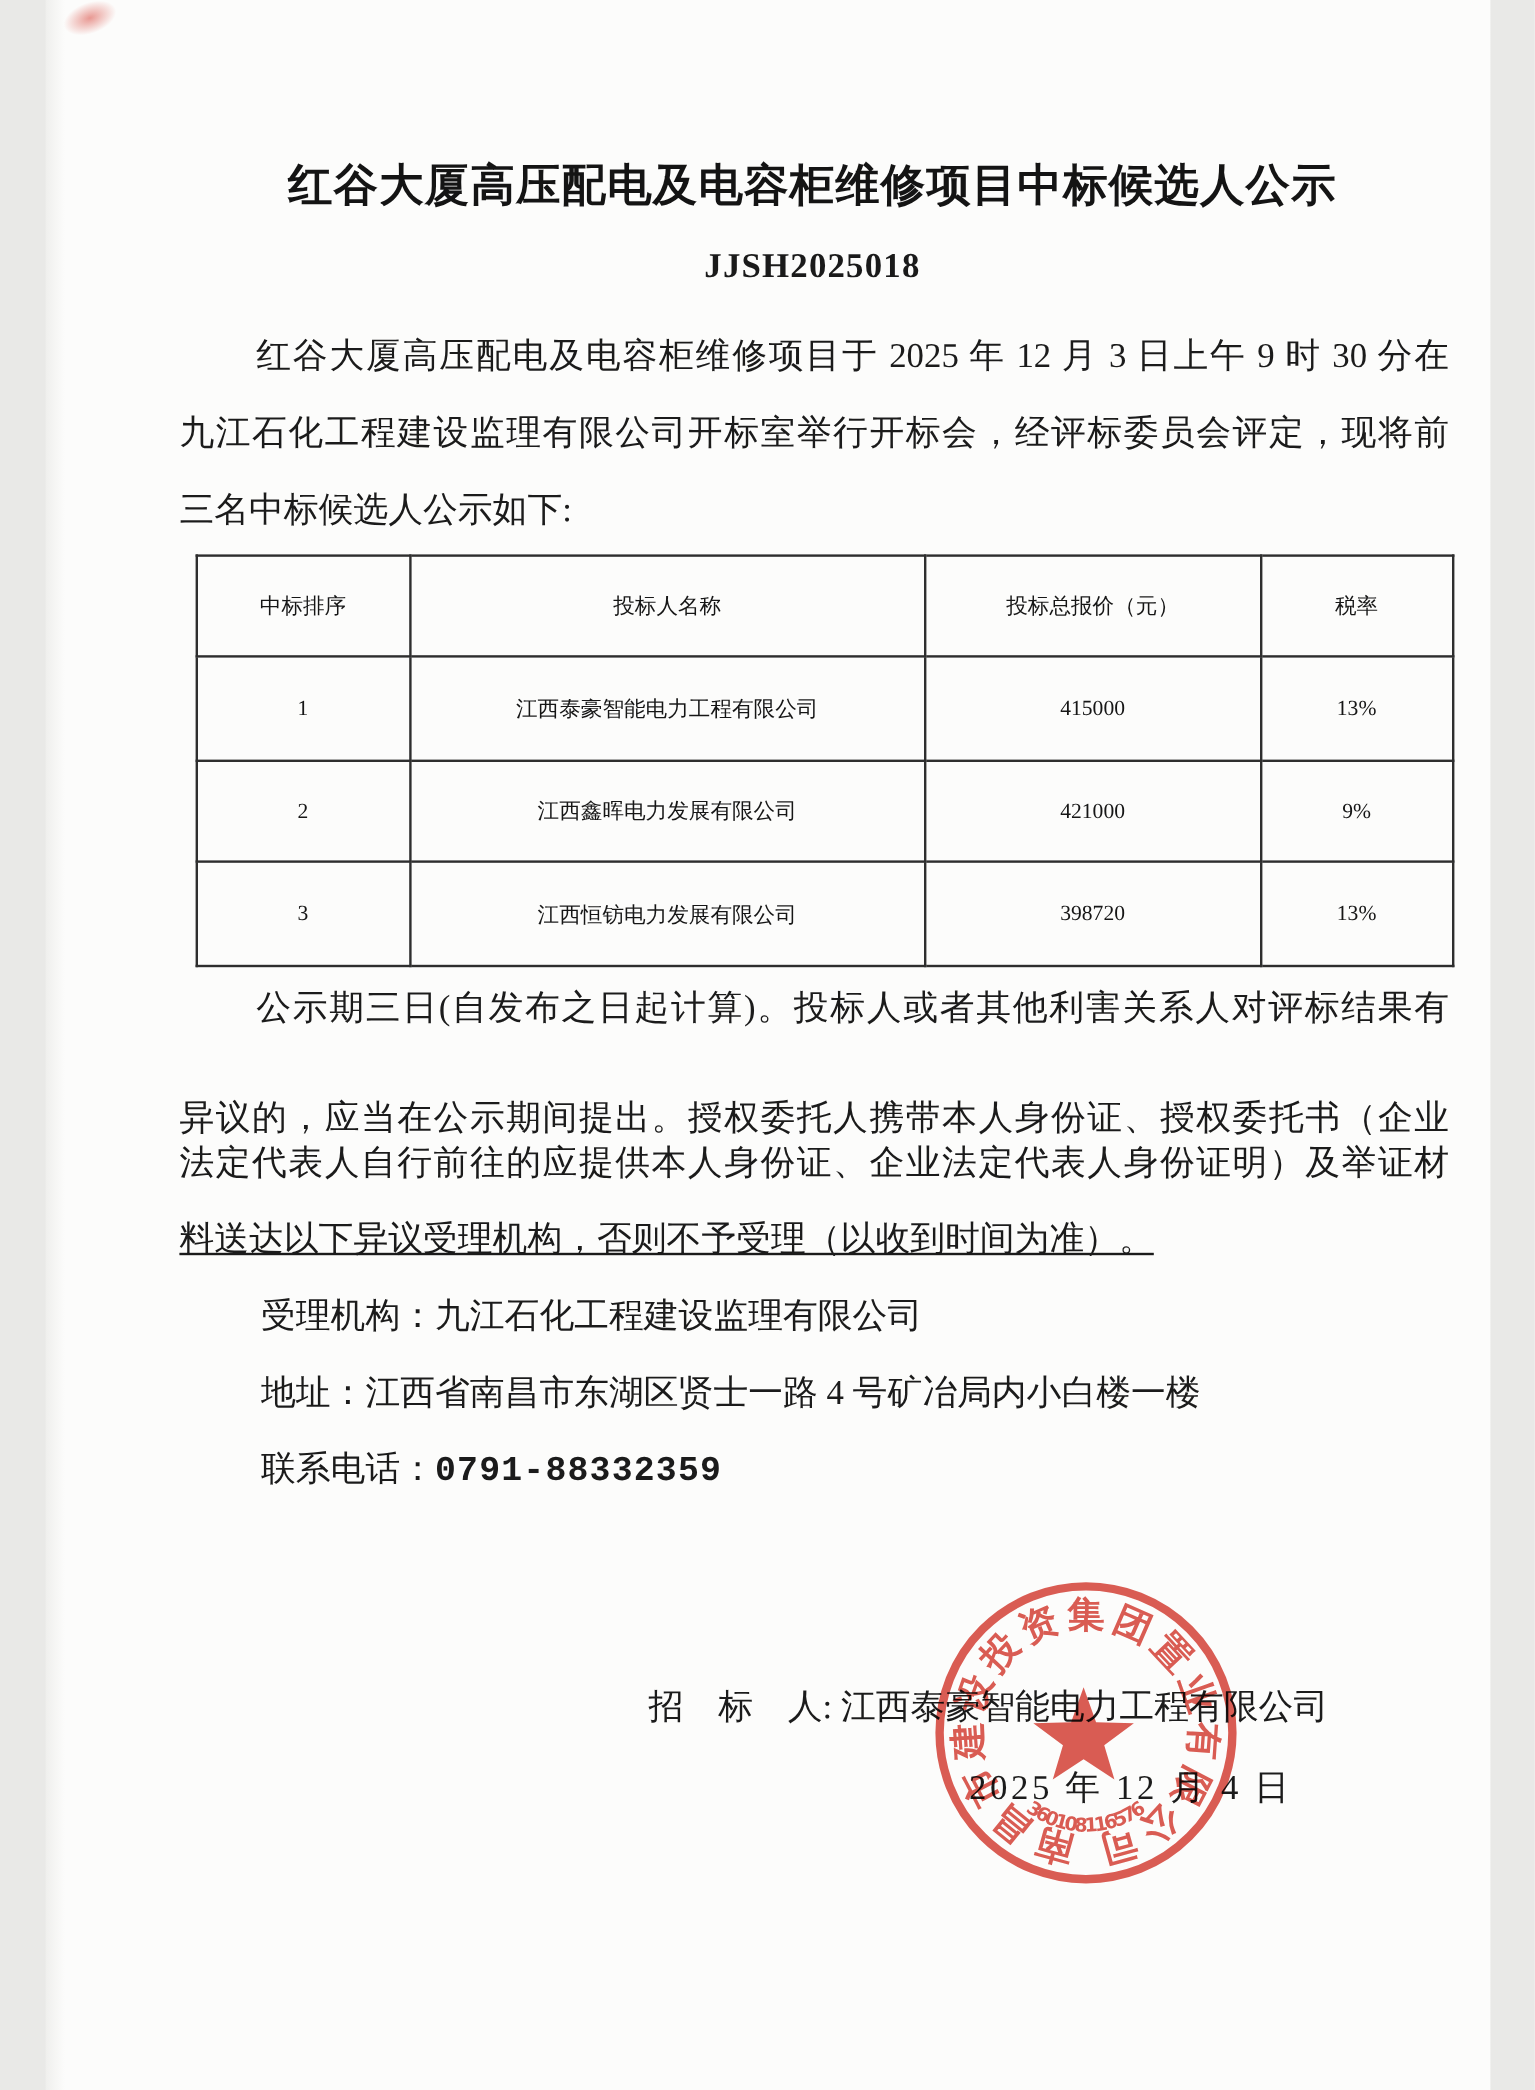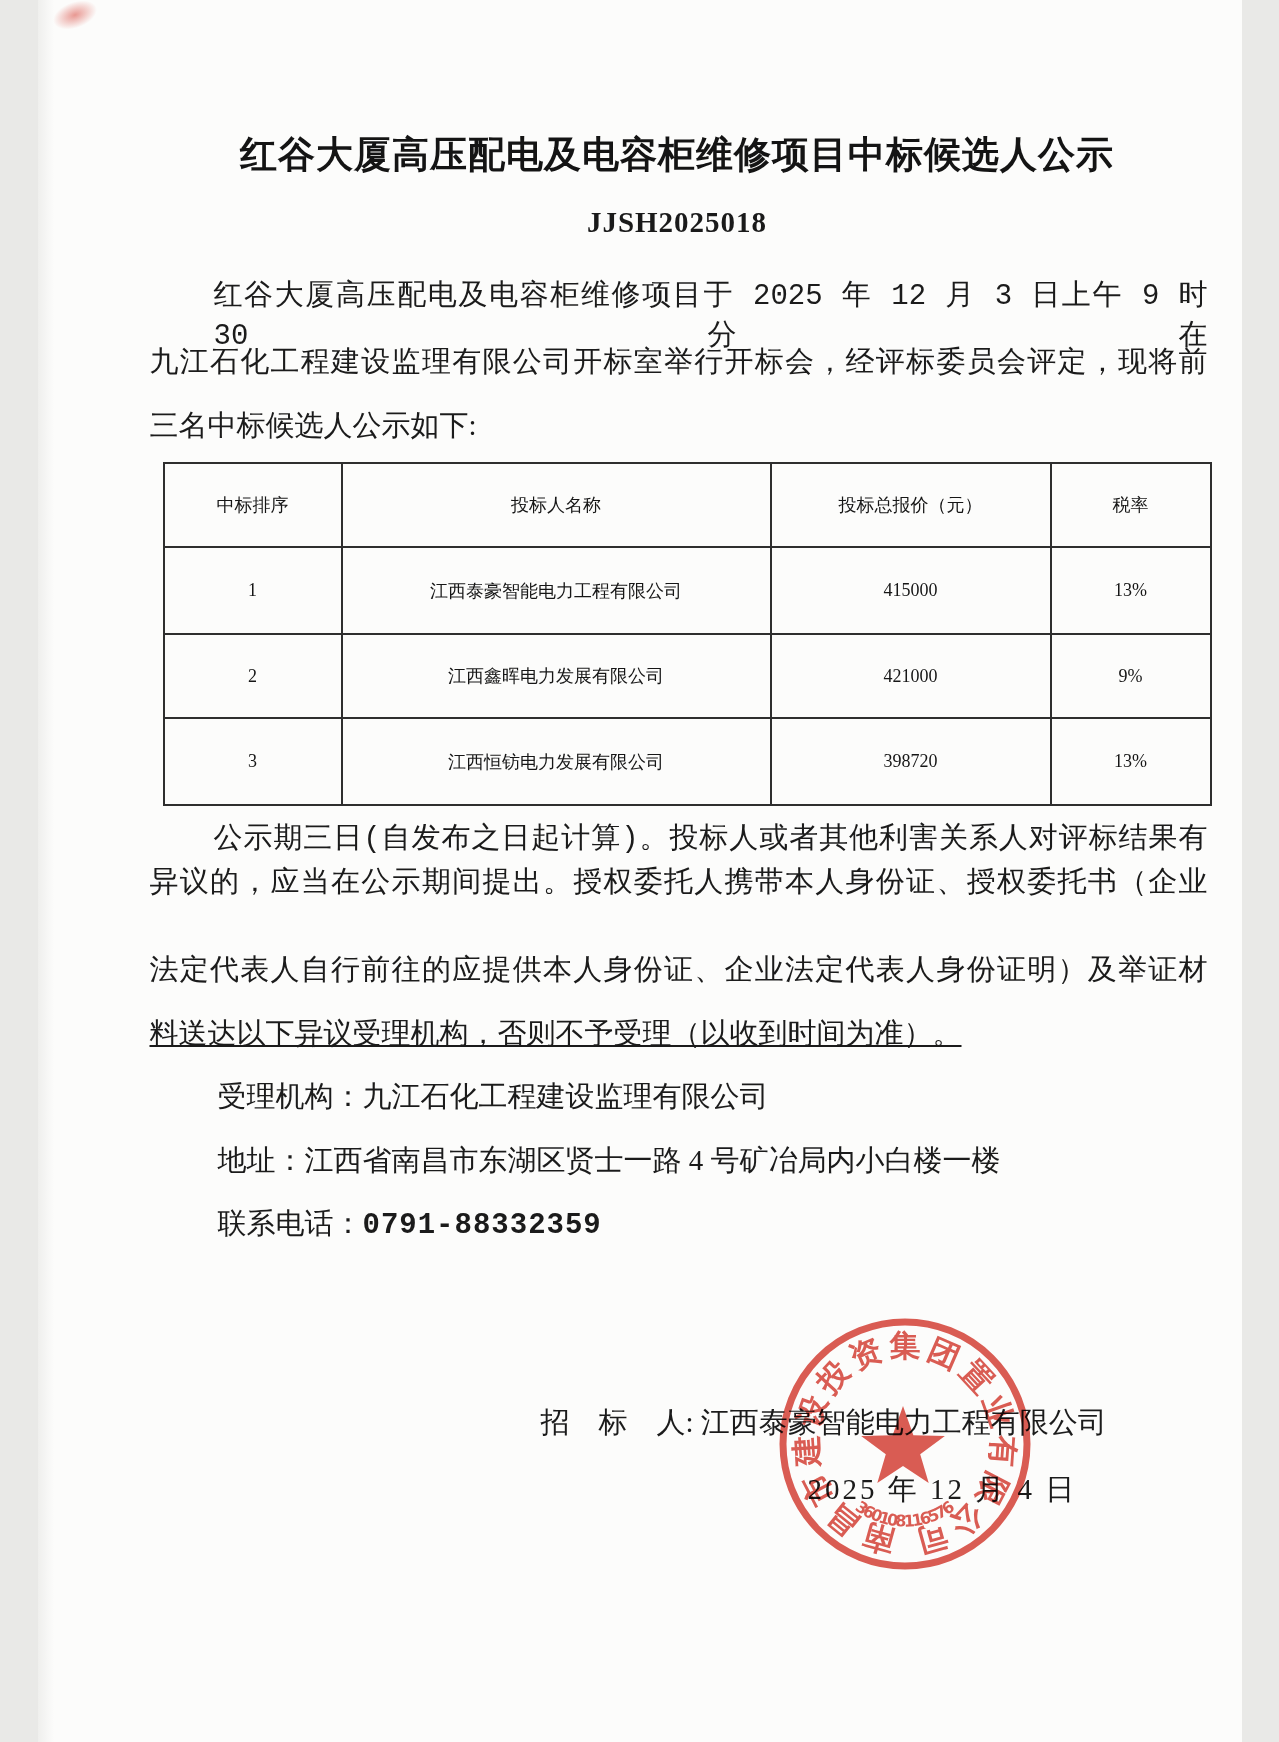--- a/index.html
+++ b/index.html
@@ -29,21 +29,21 @@
   }
   .bodyline{
     left:112px;width:1058px;
     font-size:29px;line-height:40px;white-space:nowrap;
     color:#1b1b1b;
   }
   .stretch{
     white-space:normal;
     text-align:justify;text-align-last:justify;
   }
-  .indent{padding-left:64px;box-sizing:border-box;font-family:Liberation Mono, monospace;}
+  .indent{padding-left:64px;box-sizing:border-box;}
   table.bids{
     border-collapse:collapse;table-layout:fixed;
     width:1047px;
     font-size:18px;color:#161616;
   }
   table.bids td{
     border:2px solid #2e2e2e;
     text-align:center;vertical-align:middle;
     padding:0;
   }
@@ -114,21 +114,21 @@
       <tr style="height:87px;">
         <td>3</td>
         <td>江西恒钫电力发展有限公司</td>
         <td>398720</td>
         <td>13%</td>
       </tr>
     </tbody>
   </table>
 
   <div class="abs bodyline stretch indent" style="top:820px;">公示期三日(自发布之日起计算)。投标人或者其他利害关系人对评标结果有</div>
-  <div class="abs bodyline stretch" style="top:861px;">异议的，应当在公示期间提出。授权委托人携带本人身份证、授权委托书（企业</div>
+  <div class="abs bodyline stretch" style="top:912px;">异议的，应当在公示期间提出。授权委托人携带本人身份证、授权委托书（企业</div>
   <div class="abs bodyline stretch" style="top:949px;">法定代表人自行前往的应提供本人身份证、企业法定代表人身份证明）及举证材</div>
   <div class="abs bodyline" style="top:1013px;text-decoration:underline;">料送达以下异议受理机构，否则不予受理（以收到时间为准）。</div>
 
   <div class="abs contact-line" style="top:1077px;">受理机构：九江石化工程建设监理有限公司</div>
   <div class="abs contact-line" style="top:1141px;">地址：江西省南昌市东湖区贤士一路 4 号矿冶局内小白楼一楼</div>
   <div class="abs contact-line" style="top:1204px;"><span>联系电话：</span><span class="phone-num">0791-88332359</span></div>
 
   <div class="abs tenderer"><span>招　标　人:</span><span> </span><span>江西泰豪智能电力工程有限公司</span></div>
 
   <div class="abs dateline">2025 年 12 月 4 日</div>

